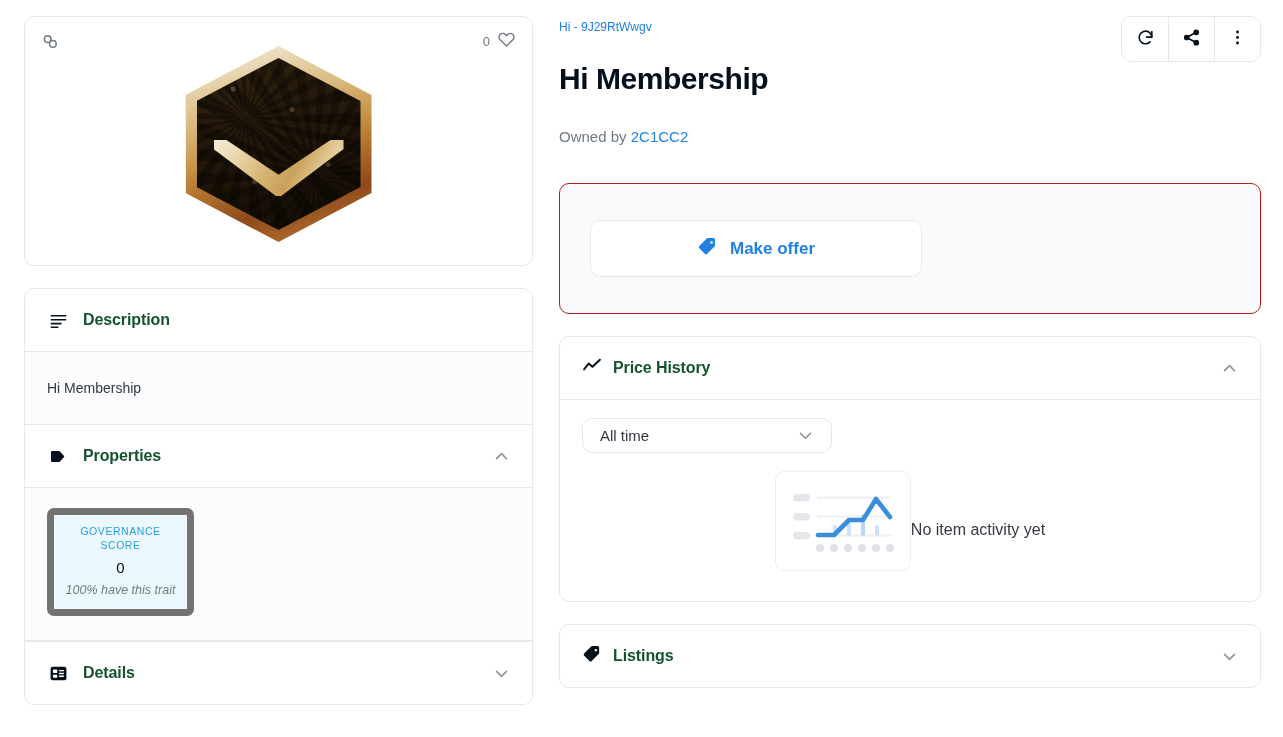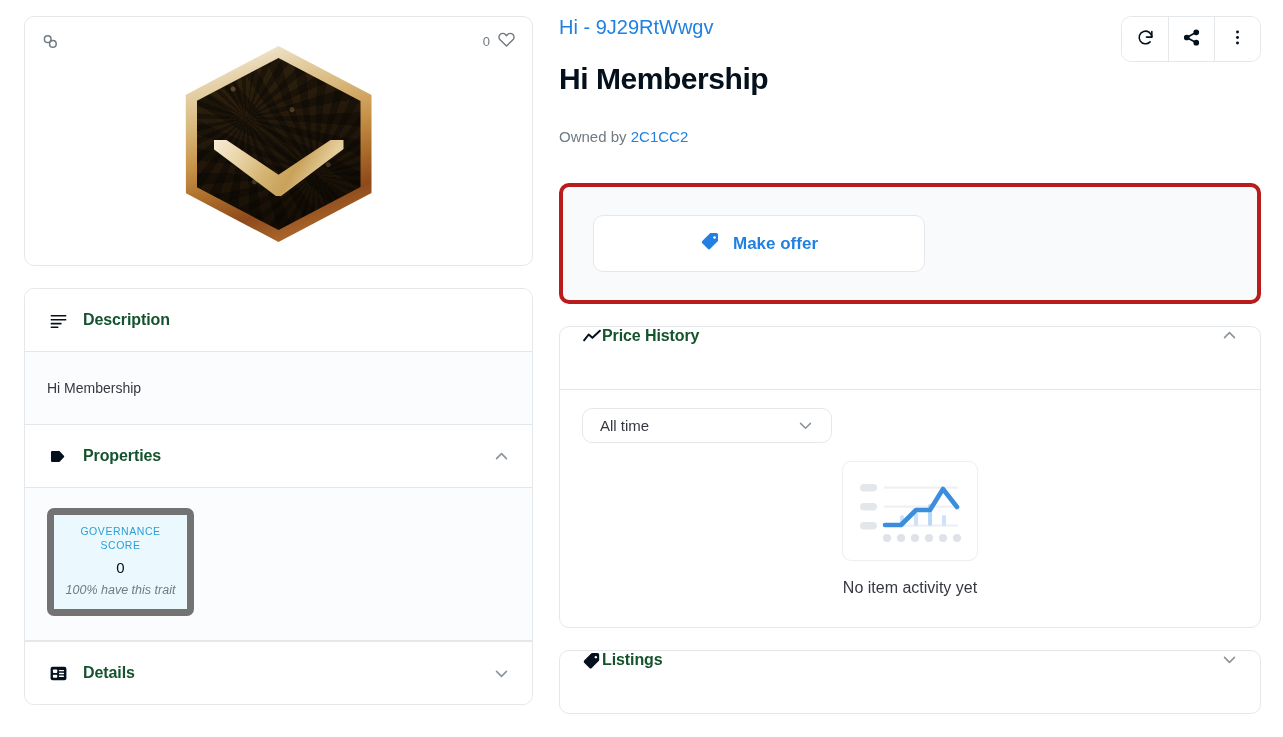--- a/index.html
+++ b/index.html
@@ -180,21 +180,21 @@
     flex-direction: column;
     min-width: 0;
     padding-right: 6px;
   }
   .head-row {
     display: flex;
     align-items: flex-start;
     justify-content: space-between;
   }
   .collection-link {
-    font-size: 20px;
+    font-size: 12px;
     color: #2081e2;
     line-height: 22px;
     cursor: pointer;
   }
   .item-title {
     font-size: 30px;
     font-weight: bold;
     letter-spacing: -0.45px;
     margin-top: 23px;
     line-height: 36px;
@@ -223,24 +223,24 @@
     justify-content: center;
     cursor: pointer;
     color: #04111d;
     background: #ffffff;
   }
   .action-btn + .action-btn { border-left: 1px solid #e5e8eb; }
 
   
   .offer-panel {
     margin-top: 36px;
-    border: 4px solid #b91c1c;
+    border: 1px solid #b91c1c;
     border-radius: 10px;
     background: #f9fafc;
-    padding: 28px 30px;
+    padding: 36px 30px;
   }
   .offer-btn {
     width: 332px;
     height: 57px;
     border: 1px solid #e5e8eb;
     border-radius: 10px;
     background: #ffffff;
     display: flex;
     align-items: center;
     justify-content: center;
@@ -248,44 +248,45 @@
     color: #2081e2;
     font-size: 17px;
     font-weight: bold;
     cursor: pointer;
   }
 
   .panel { margin-top: 22px; }
   .panel-head {
     height: 62px;
     display: flex;
-    align-items: flex-start;
+    align-items: center;
     padding: 0 22px;
     cursor: pointer;
+    gap: 11px;
   }
   .panel-body { padding: 18px 22px 26px 22px; }
 
   .select-box {
     width: 250px;
     height: 35px;
     border: 1px solid #e5e8eb;
     border-radius: 10px;
     background: #ffffff;
     display: flex;
     align-items: center;
     justify-content: space-between;
     padding: 0 17px;
     font-size: 15px;
     color: #353840;
     cursor: pointer;
   }
 
   .empty-state {
     display: flex;
-    flex-direction: column;
+    flex-direction: row;
     align-items: center;
     justify-content: center;
     margin-top: 18px;
     margin-bottom: 4px;
   }
   .empty-art {
     width: 136px; height: 100px;
     border: 1px solid #eceef0;
     border-radius: 9px;
     background: #ffffff;

